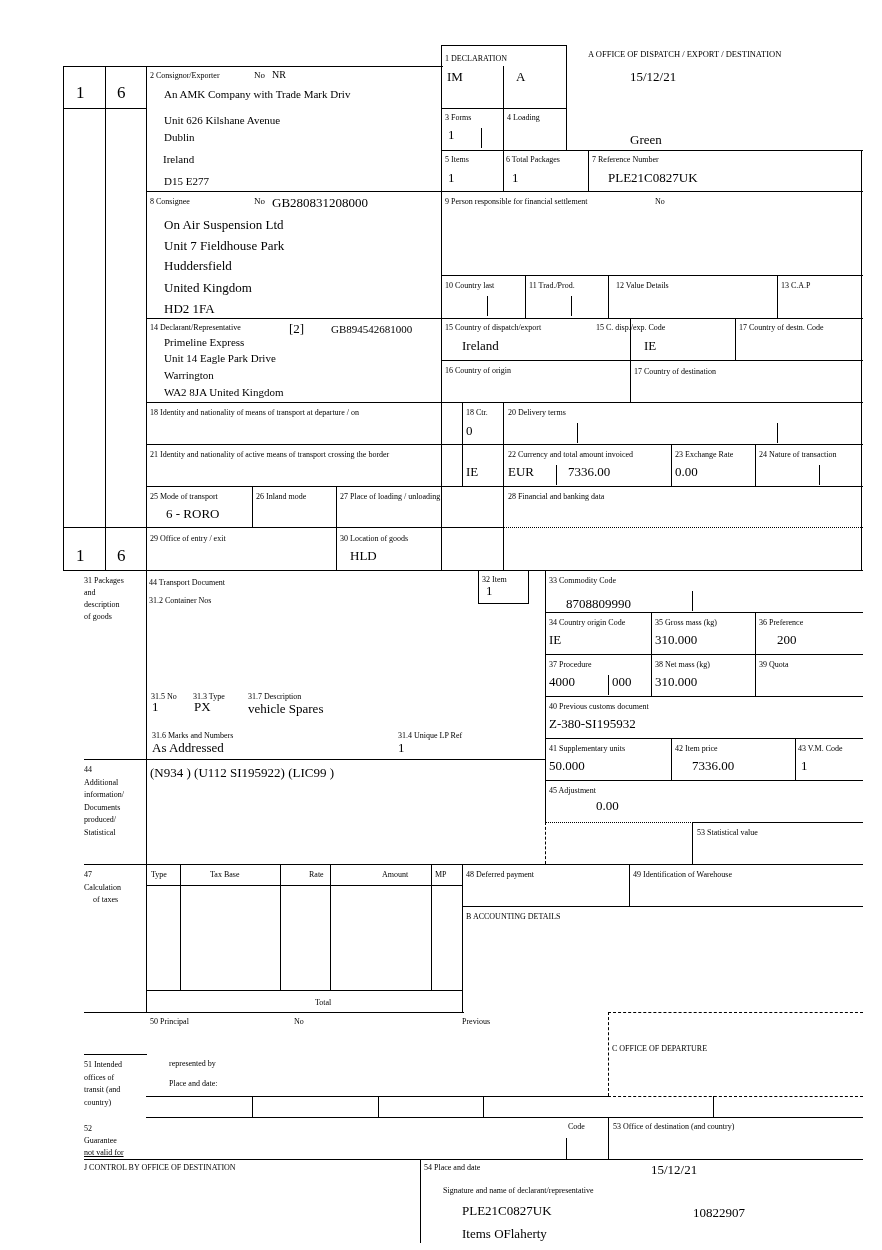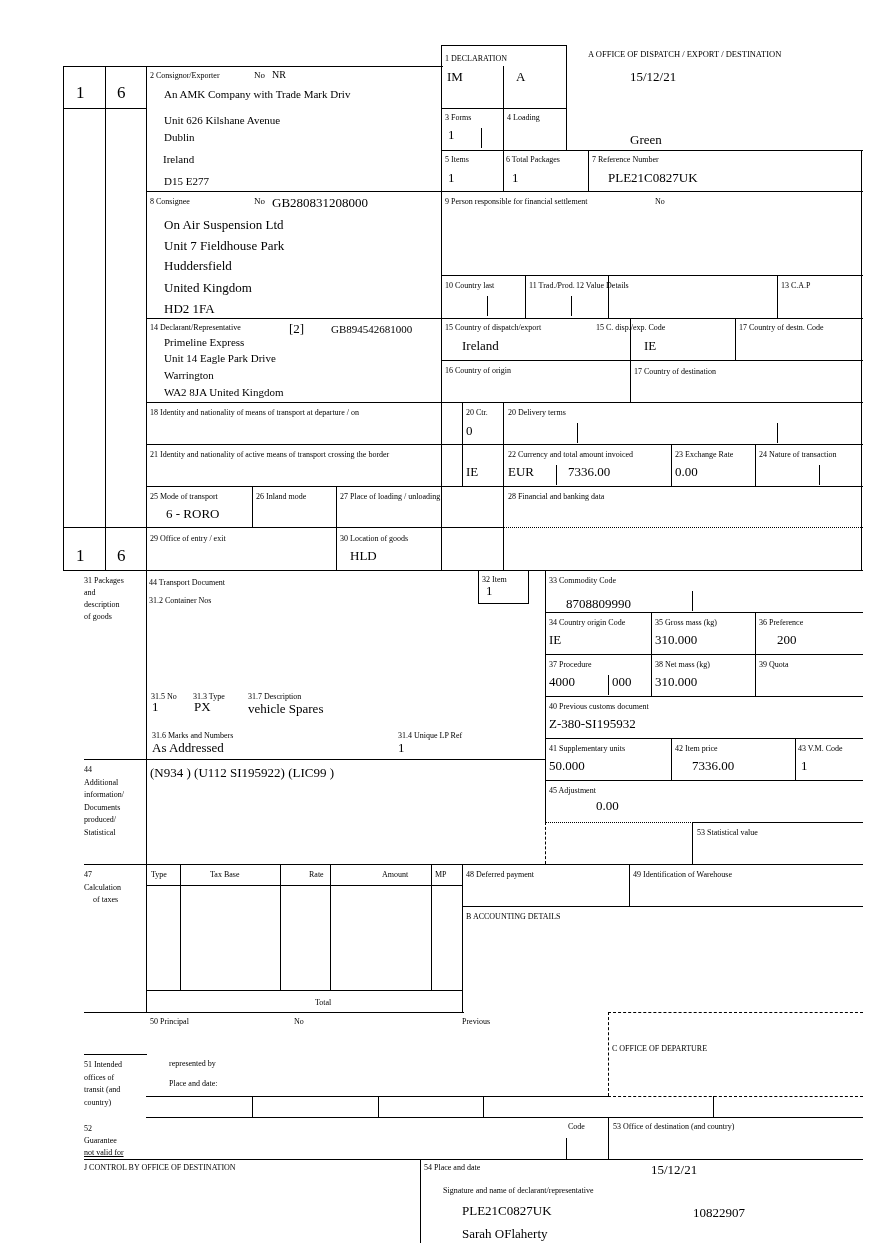--- a/index.html
+++ b/index.html
@@ -146,41 +146,41 @@
 <div class="val" style="left:164px;top:281px">United Kingdom</div>
 <div class="val" style="left:164px;top:302px">HD2 1FA</div>
 
 <div class="lbl" style="left:445px;top:197px">9 Person responsible for financial settlement</div>
 <div class="lbl" style="left:655px;top:197px">No</div>
 
 <div class="lbl" style="left:445px;top:281px">10 Country last</div>
 <div class="vl" style="left:487px;top:296px;height:20px"></div>
 <div class="lbl" style="left:529px;top:281px">11 Trad./Prod.</div>
 <div class="vl" style="left:571px;top:296px;height:20px"></div>
-<div class="lbl" style="left:576px;top:281px">12 Value Details</div>
+<div class="lbl" style="left:616px;top:281px">12 Value Details</div>
 <div class="lbl" style="left:781px;top:281px">13 C.A.P</div>
 
 <div class="lbl" style="left:150px;top:323px">14 Declarant/Representative</div>
 <div class="val" style="left:289px;top:322px">[2]</div>
 <div class="val" style="left:331px;top:322px;font-size:11px">GB894542681000</div>
 <div class="val" style="left:164px;top:335px;font-size:11px">Primeline Express</div>
 <div class="val" style="left:164px;top:351px;font-size:11px">Unit 14 Eagle Park Drive</div>
 <div class="val" style="left:164px;top:368px;font-size:11px">Warrington</div>
 <div class="val" style="left:164px;top:385px;font-size:11px">WA2 8JA United Kingdom</div>
 
 <div class="lbl" style="left:445px;top:323px">15 Country of dispatch/export</div>
 <div class="val" style="left:462px;top:339px">Ireland</div>
 <div class="lbl" style="left:596px;top:323px">15 C. disp./exp. Code</div>
 <div class="val" style="left:644px;top:339px">IE</div>
 <div class="lbl" style="left:739px;top:323px">17 Country of destn. Code</div>
 <div class="lbl" style="left:445px;top:366px">16 Country of origin</div>
 <div class="lbl" style="left:634px;top:367px">17 Country of destination</div>
 
 <div class="lbl" style="left:150px;top:408px">18 Identity and nationality of means of transport at departure / on</div>
-<div class="lbl" style="left:466px;top:408px">20 Ctr.</div>
+<div class="lbl" style="left:466px;top:408px">18 Ctr.</div>
 <div class="val" style="left:466px;top:424px">0</div>
 <div class="lbl" style="left:508px;top:408px">20 Delivery terms</div>
 <div class="vl" style="left:577px;top:423px;height:20px"></div>
 <div class="vl" style="left:777px;top:423px;height:20px"></div>
 <div class="lbl" style="left:150px;top:450px">21 Identity and nationality of active means of transport crossing the border</div>
 <div class="vl" style="left:462px;top:465px;height:20px"></div>
 <div class="val" style="left:466px;top:465px">IE</div>
 <div class="lbl" style="left:508px;top:450px">22 Currency and total amount invoiced</div>
 <div class="val" style="left:508px;top:465px">EUR</div>
 <div class="vl" style="left:556px;top:465px;height:20px"></div>
@@ -292,13 +292,13 @@
 </div>
 <div class="lbl" style="left:568px;top:1122px">Code</div>
 <div class="lbl" style="left:613px;top:1122px">53 Office of destination (and country)</div>
 
 <div class="lbl" style="left:84px;top:1163px">J CONTROL BY OFFICE OF DESTINATION</div>
 <div class="lbl" style="left:424px;top:1163px">54 Place and date</div>
 <div class="val" style="left:651px;top:1163px">15/12/21</div>
 <div class="lbl" style="left:443px;top:1186px">Signature and name of declarant/representative</div>
 <div class="val" style="left:462px;top:1204px">PLE21C0827UK</div>
 <div class="val" style="left:693px;top:1206px">10822907</div>
-<div class="val" style="left:462px;top:1227px">Sarah OFlaherty</div>
+<div class="val" style="left:462px;top:1227px">Items OFlaherty</div>
 
 </body></html>

